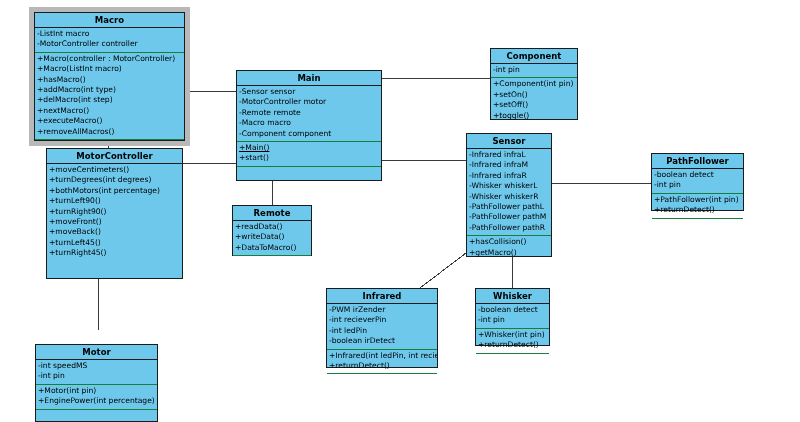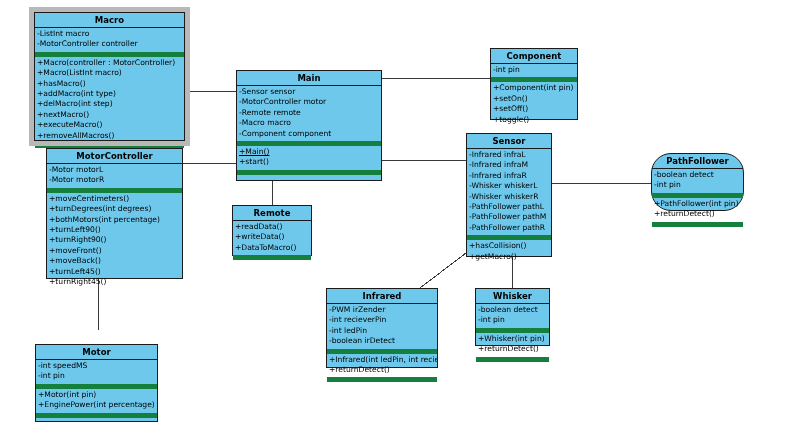--- a/index.html
+++ b/index.html
@@ -42,21 +42,21 @@
     font-weight: bold;
     color: #000000;
     line-height: 11px;
     padding: 1.5px 2px 1.5px 2px;
     border-bottom: 1px solid #1b1b1b;
     white-space: nowrap;
     overflow: hidden;
   }
   .cls-compartment {
     padding: 1px 0 2px 0;
-    border-bottom: 5px solid #15803d;
+    border-bottom: 1px solid #15803d;
   }
   .cls-compartment:last-child {
     border-bottom: none;
   }
   .cls-row {
     font-size: 7.6px;
     color: #000000;
     line-height: 10.4px;
     padding: 0 1px 0 2px;
     white-space: nowrap;
@@ -101,24 +101,20 @@
         <div class="cls-row">+delMacro(int step)</div>
         <div class="cls-row">+nextMacro()</div>
         <div class="cls-row">+executeMacro()</div>
         <div class="cls-row">+removeAllMacros()</div>
       </div>
       <div class="empty-tail" style="height: 6px;"></div>
     </div>
     <div class="uml-class" style="left: 26px; top: 148px; width: 137px; height: 131px;">
       <div class="cls-name">MotorController</div>
       <div class="cls-compartment">
-        <div class="cls-row">-Motor motorL</div>
-        <div class="cls-row">-Motor motorR</div>
-      </div>
-      <div class="cls-compartment">
         <div class="cls-row">+moveCentimeters()</div>
         <div class="cls-row">+turnDegrees(int degrees)</div>
         <div class="cls-row">+bothMotors(int percentage)</div>
         <div class="cls-row">+turnLeft90()</div>
         <div class="cls-row">+turnRight90()</div>
         <div class="cls-row">+moveFront()</div>
         <div class="cls-row">+moveBack()</div>
         <div class="cls-row">+turnLeft45()</div>
         <div class="cls-row">+turnRight45()</div>
       </div>
@@ -172,21 +168,21 @@
         <div class="cls-row">-Whisker whiskerR</div>
         <div class="cls-row">-PathFollower pathL</div>
         <div class="cls-row">-PathFollower pathM</div>
         <div class="cls-row">-PathFollower pathR</div>
       </div>
       <div class="cls-compartment">
         <div class="cls-row">+hasCollision()</div>
         <div class="cls-row">+getMacro()</div>
       </div>
     </div>
-    <div class="uml-class" style="left: 631px; top: 153px; width: 93px; height: 58px; border-radius: 20px;">
+    <div class="uml-class" style="left: 631px; top: 153px; width: 93px; height: 58px;">
       <div class="cls-name">PathFollower</div>
       <div class="cls-compartment">
         <div class="cls-row">-boolean detect</div>
         <div class="cls-row">-int pin</div>
       </div>
       <div class="cls-compartment">
         <div class="cls-row">+PathFollower(int pin)</div>
         <div class="cls-row">+returnDetect()</div>
       </div>
       <div class="empty-tail" style="height: 6px;"></div>

